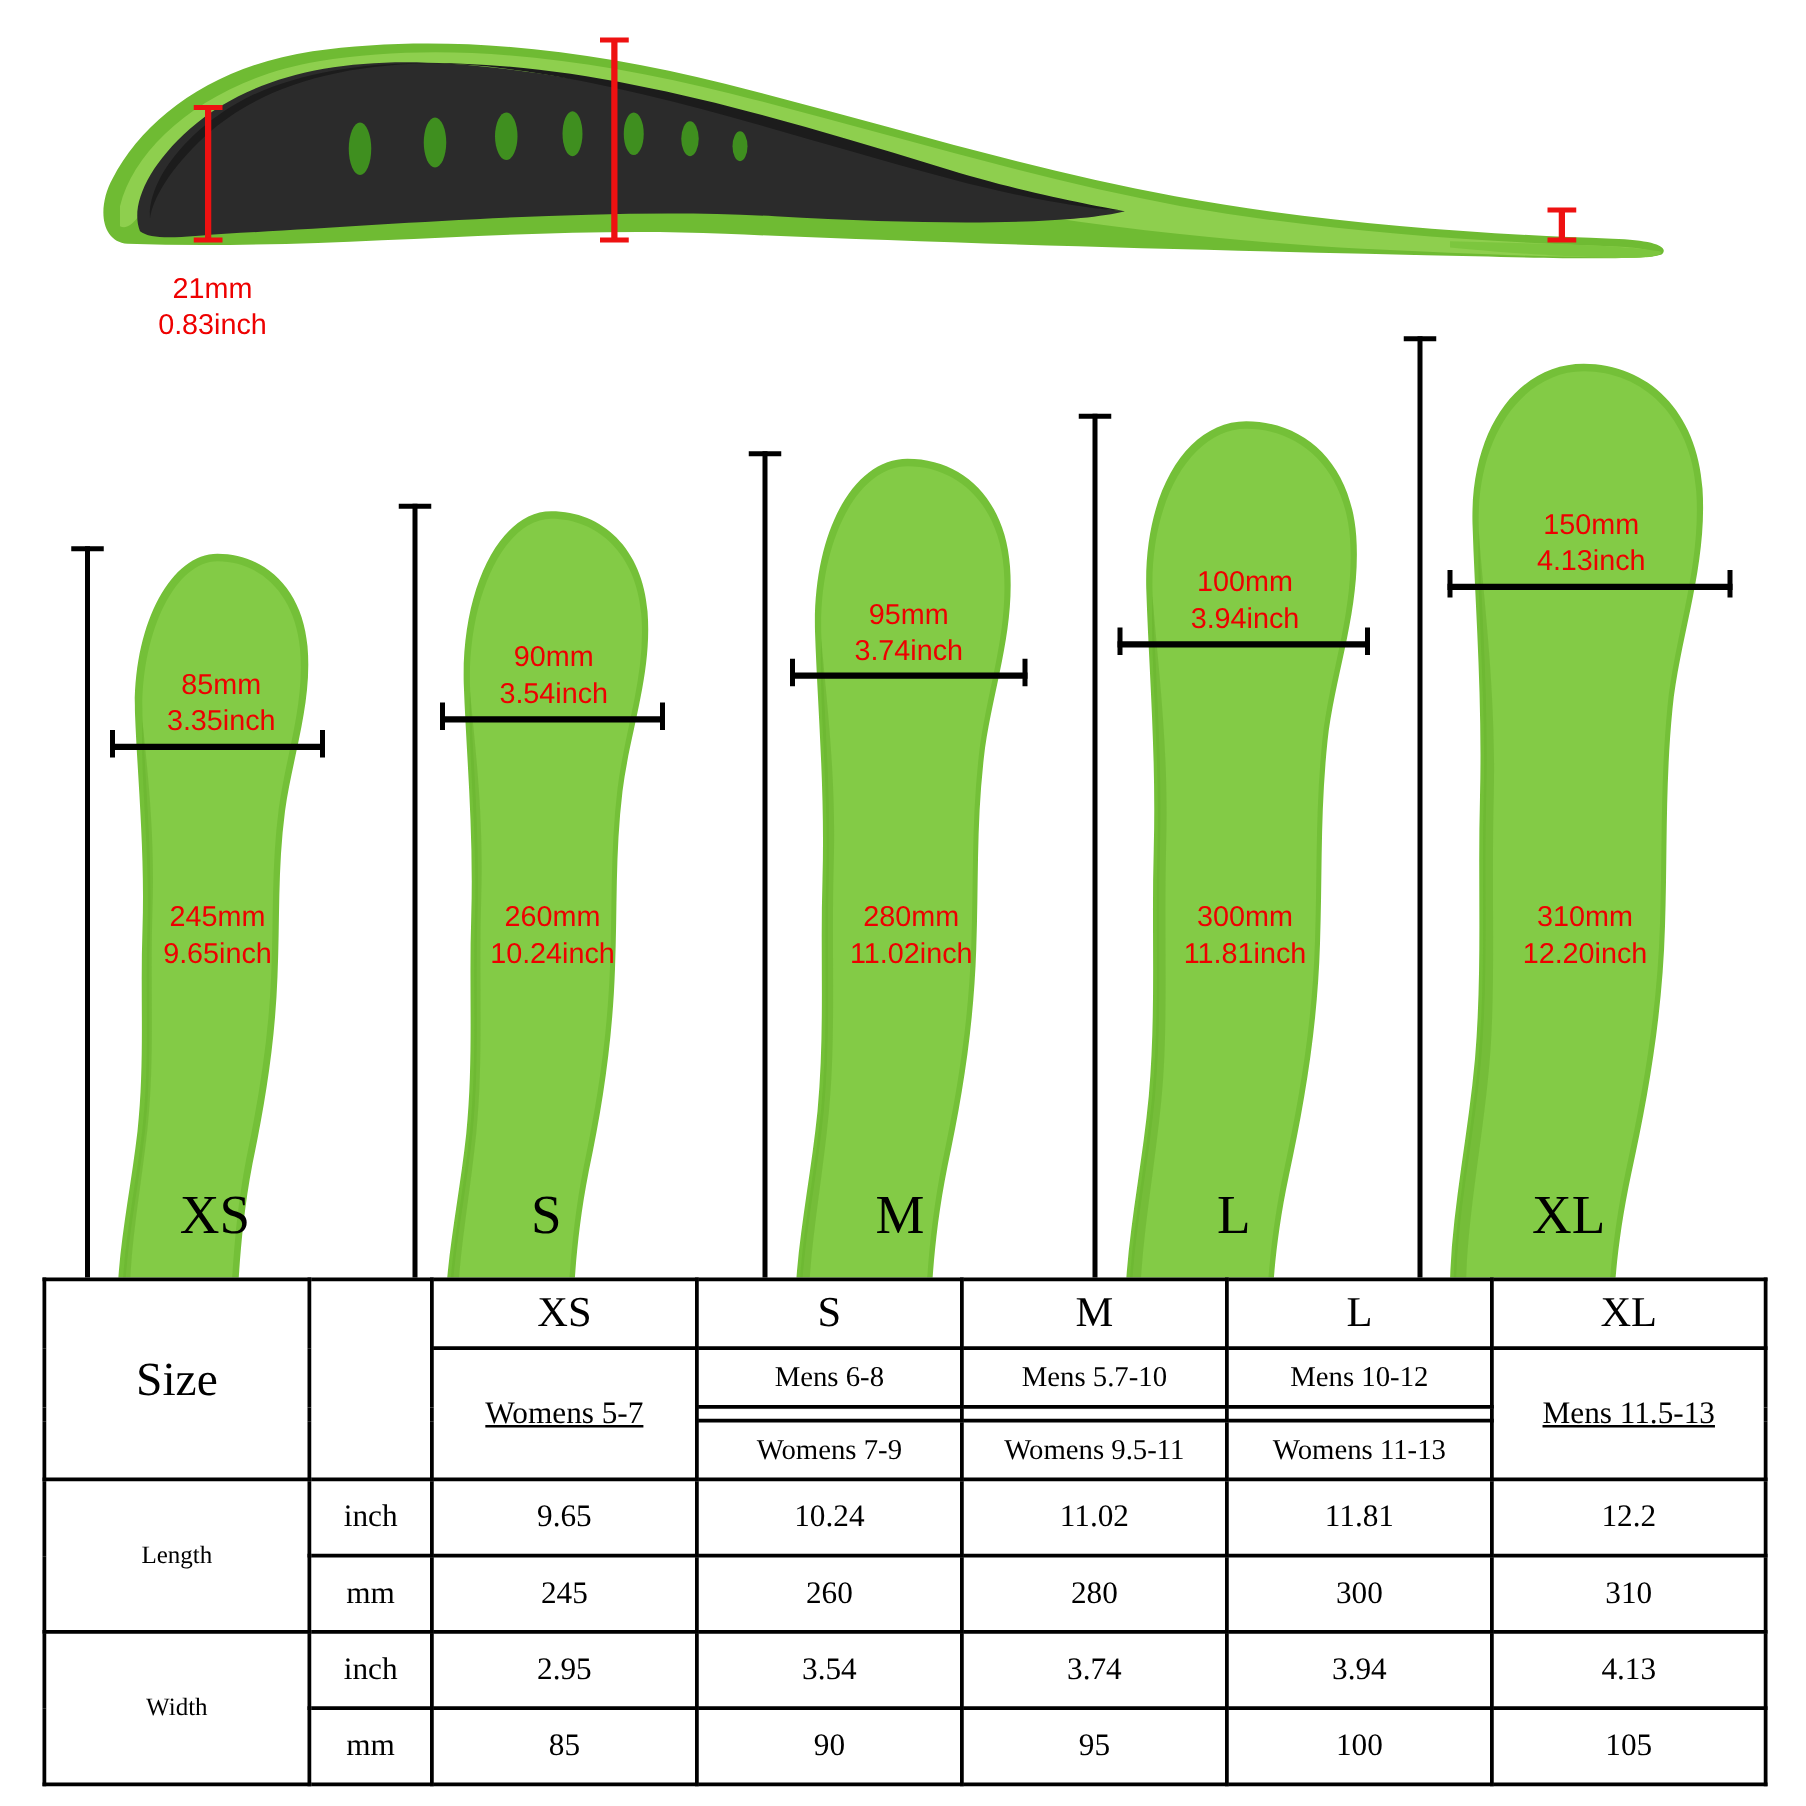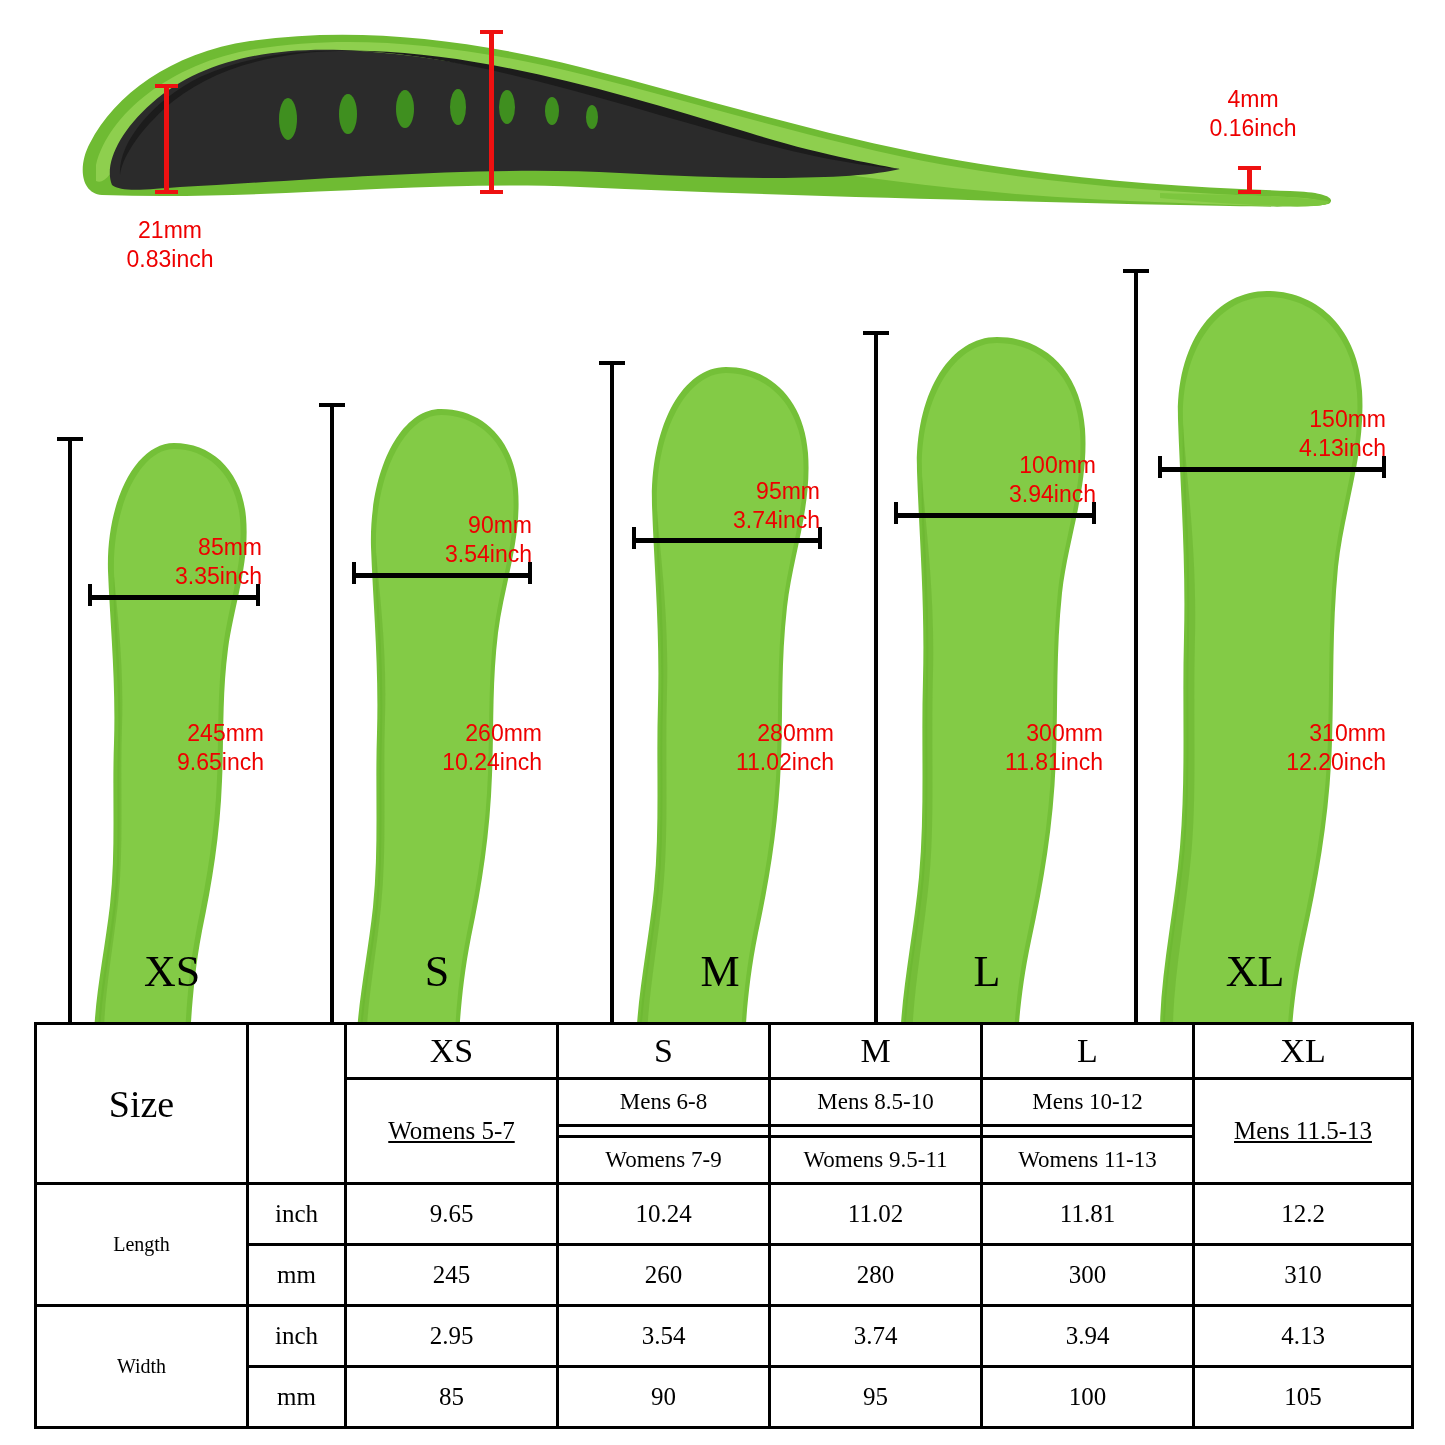--- a/index.html
+++ b/index.html
@@ -101,21 +101,21 @@
     width: 4px;
     background: #000;
     height: 22px;
   }
   .meas {
     position: absolute;
     color: #ee0000;
     font-family: "Liberation Sans", sans-serif;
     font-size: 23px;
     line-height: 29px;
-    text-align: right;
+    text-align: center;
     white-space: nowrap;
   }
 
   
   .size-table {
     position: absolute;
     left: 34px;
     top: 1022px;
     width: 1377px;
     border-collapse: collapse;
@@ -195,24 +195,20 @@
       <div>0.83inch</div>
     </div>
 
     <div class="red-vline" style="left:489px; top:32px; height:160px;"></div>
     <div class="red-cap" style="left:480px; top:30px; width:23px;"></div>
     <div class="red-cap" style="left:480px; top:190px; width:23px;"></div>
 
     <div class="red-vline" style="left:1247px; top:168px; height:24px;"></div>
     <div class="red-cap" style="left:1238px; top:166px; width:23px;"></div>
     <div class="red-cap" style="left:1238px; top:190px; width:23px;"></div>
-    <div class="dim-label" style="left:1178px; top:85px; width:150px;">
-      <div>4mm</div>
-      <div>0.16inch</div>
-    </div>
   </div>
 
   <div class="insole-row">
 
     <div class="insole-item" style="left:62px; width:220px;">
       <svg class="insole-svg" width="180" height="700" viewBox="0 0 180 700" style="left:22px; top:182px;">
         <path d="M90,6 C128,6 158,34 162,80 C166,126 150,168 144,212 C138,258 140,300 138,344 C136,398 128,446 118,494 C110,536 108,570 106,600 C104,646 84,678 56,682 C28,686 12,660 10,620 C8,572 20,520 26,468 C32,412 28,360 30,306 C32,244 26,186 24,134 C22,64 52,6 90,6 Z" fill="#74c038"></path>
         <path d="M90,12 C124,12 152,38 156,82 C160,126 145,166 139,210 C133,256 135,298 133,342 C131,394 123,442 113,490 C105,532 103,566 101,596 C99,640 81,670 56,674 C32,678 18,654 16,618 C14,572 26,520 32,468 C38,412 34,360 36,306 C38,244 32,188 30,136 C28,70 56,12 90,12 Z" fill="#83cb46"></path>
         <path d="M30,140 C34,180 40,230 38,290 C36,352 40,410 34,466 C28,520 18,570 20,616 C22,648 34,668 54,666 C30,676 16,654 14,618 C12,570 24,518 30,466 C36,410 32,358 34,304 C36,242 28,186 30,140 Z" fill="#6ab32f" opacity="0.55"></path>
       </svg>
@@ -346,21 +342,21 @@
         <td rowspan="4"></td>
         <td class="hdr-letter">XS</td>
         <td class="hdr-letter">S</td>
         <td class="hdr-letter">M</td>
         <td class="hdr-letter">L</td>
         <td class="hdr-letter">XL</td>
       </tr>
       <tr>
         <td rowspan="3" class="cell-fit-big">Womens 5-7</td>
         <td class="cell-fit">Mens 6-8</td>
-        <td class="cell-fit">Mens 8.5-10</td>
+        <td class="cell-fit">Mens 5.7-10</td>
         <td class="cell-fit">Mens 10-12</td>
         <td rowspan="3" class="cell-fit-big">Mens 11.5-13</td>
       </tr>
       <tr>
         <td class="cell-fit no-border-bottom" style="height:6px"></td>
         <td class="cell-fit no-border-bottom" style="height:6px"></td>
         <td class="cell-fit no-border-bottom" style="height:6px"></td>
       </tr>
       <tr>
         <td class="cell-fit no-border-top">Womens 7-9</td>

